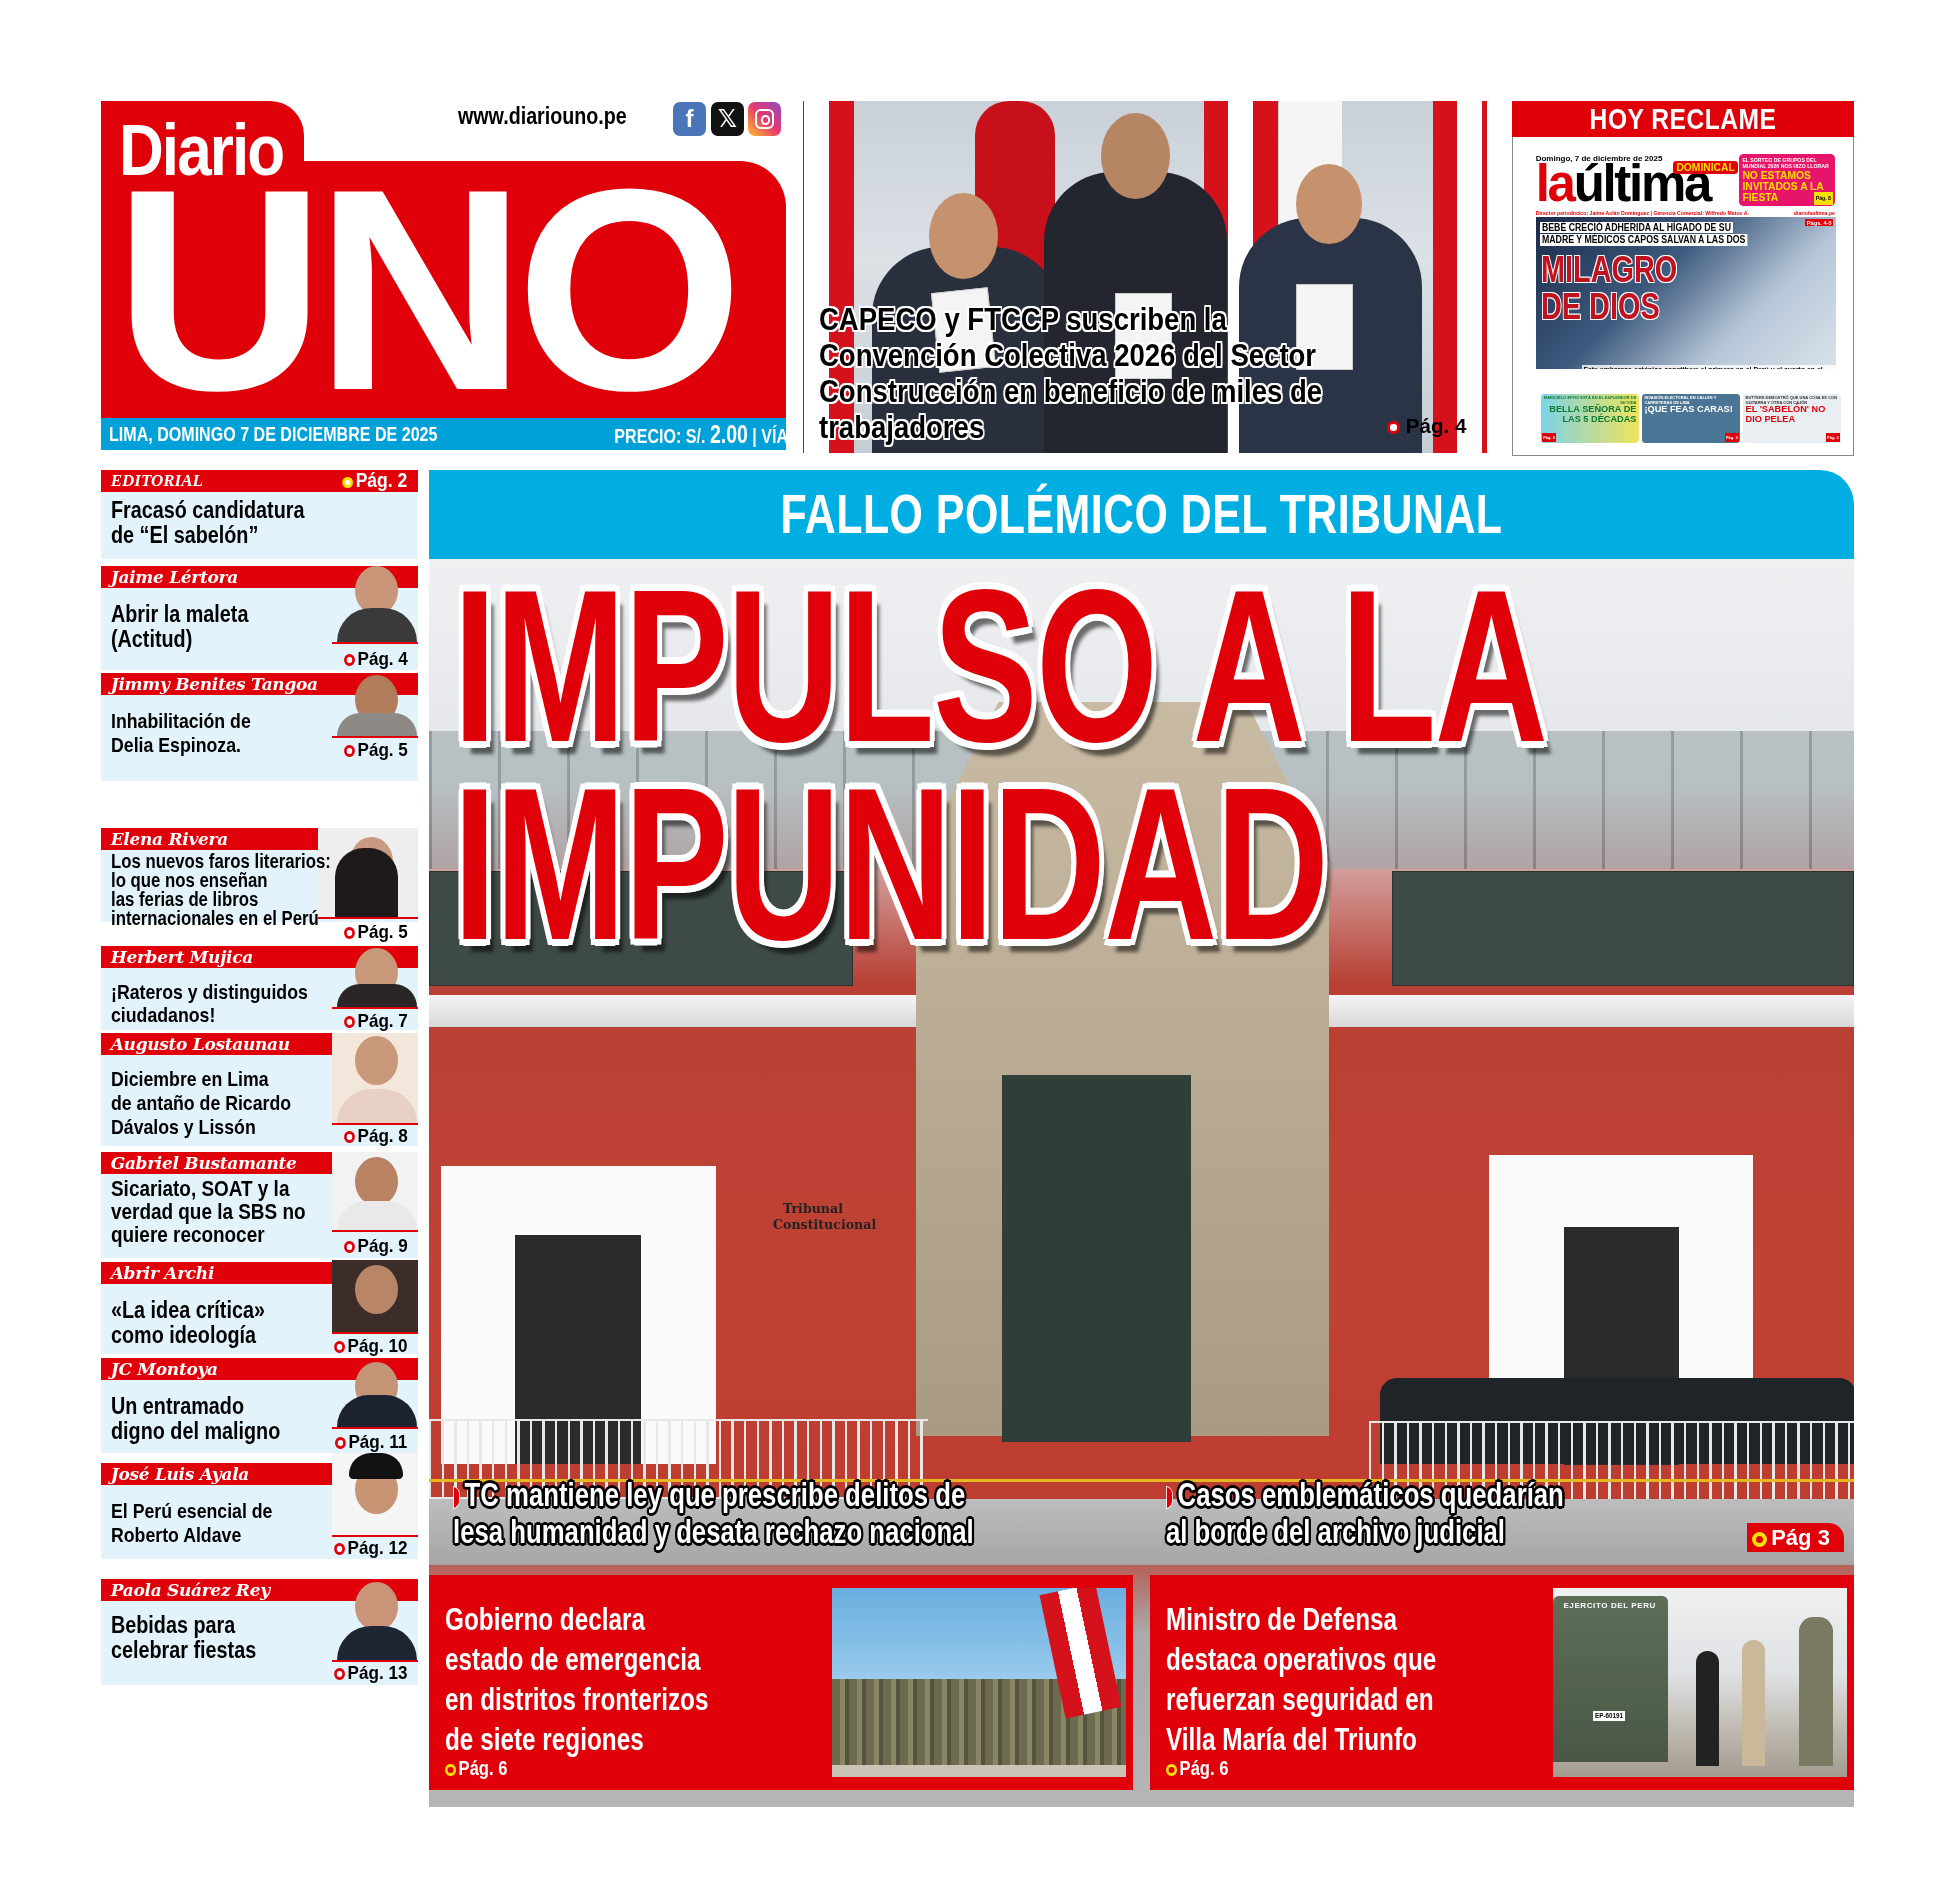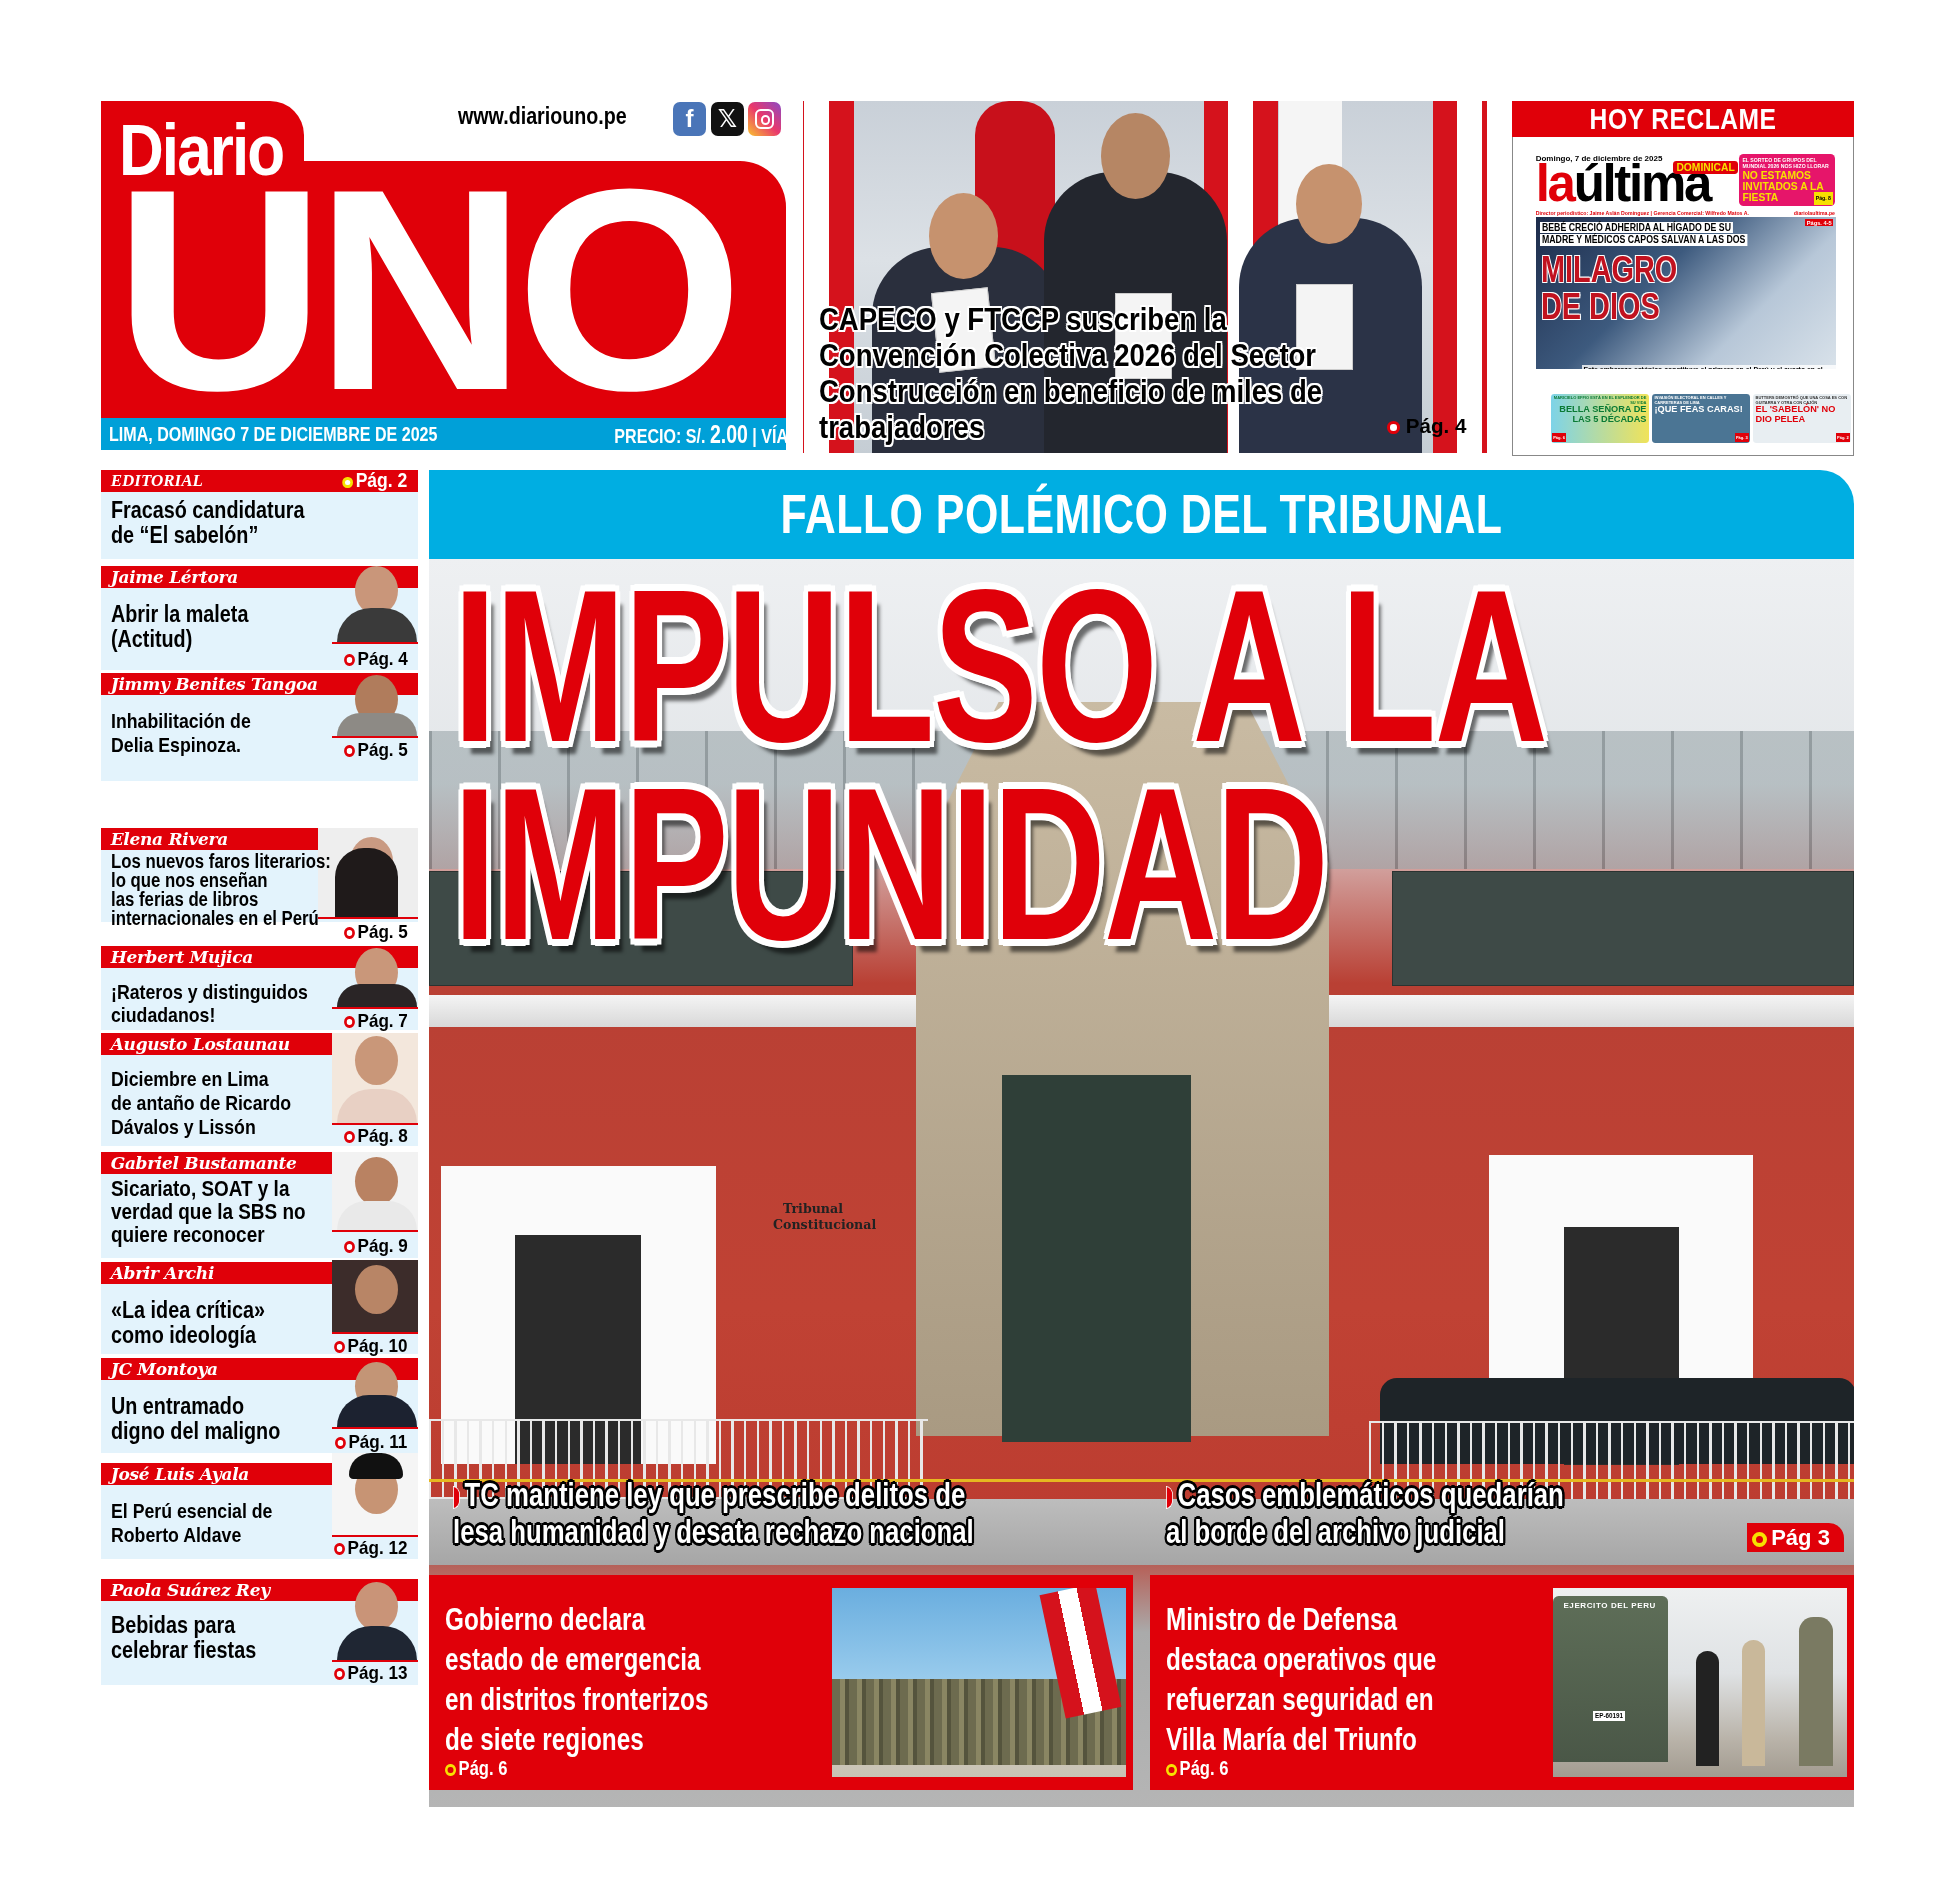--- a/index.html
+++ b/index.html
@@ -52,21 +52,21 @@
   #promo .side .pg{position:absolute;right:2.3px;bottom:1.1px;background:#f7e000;color:#000;font-size:5.2px;padding:0.6px 1.7px}
   #promo .meta{position:absolute;left:5.7px;top:62px;font-size:5.2px;color:#e00009;font-weight:700;white-space:nowrap}
   #promo .meta span{float:right;color:#e00009;margin-left:74px}
   #promo .photo{position:absolute;left:5.7px;top:69px;width:300px;height:152px;background:linear-gradient(135deg,#1c2b4a,#3d5a7e 40%,#b7c7d8 70%,#d9e2ea);overflow:hidden}
   #promo .kicker{position:absolute;left:4.6px;top:4.6px;font-weight:900;font-size:10.3px;line-height:11.5px;color:#000;background:#fff;padding:0 2.3px;transform:scaleX(.85);transform-origin:left top}
   #promo .kicker2{top:17px}
   #promo .big{position:absolute;left:5.7px;top:34px;font-weight:900;font-size:37px;line-height:37px;color:#c1121f;
     text-shadow:-1.1px -1.1px 0 #fff,1.1px -1.1px 0 #fff,-1.1px 1.1px 0 #fff,1.1px 1.1px 0 #fff;transform:scaleX(.78);transform-origin:left top}
   #promo .pages{position:absolute;right:2.3px;top:2.3px;background:#e00009;color:#fff;font-size:5.7px;font-weight:900;padding:0.6px 1.7px}
   #promo .cap{position:absolute;left:46px;top:148px;font-weight:900;font-size:6.9px;color:#000;background:rgba(255,255,255,.8);padding:0.6px 1.7px}
-  #promo .minis{position:absolute;left:21px;top:246px;width:300px;height:49px;display:flex;gap:3.4px}
+  #promo .minis{position:absolute;left:11px;top:246px;width:300px;height:49px;display:flex;gap:3.4px}
   #promo .mini{flex:1;border-radius:3.4px;position:relative;padding:2.3px;font-weight:900;font-size:9.2px;line-height:9.2px;text-align:right}
   #promo .mini small{display:block;font-size:4px;line-height:4.6px;font-weight:700}
   #promo .m1{background:linear-gradient(90deg,#7dd3e8,#f0e35a);color:#0a7a34}
   #promo .m2{background:#4b7594;color:#fff;text-align:left}
   #promo .m3{background:#e8eef2;color:#e00009;text-align:left}
   #promo .mini .pg{position:absolute;bottom:1.1px;background:#e00009;color:#fff;font-size:4px;padding:0 1.1px}
 
   
   #sidebar{left:101px;top:470px;width:317px;height:1319px}
   .col{position:absolute;left:0;width:317px;background:#e3f3fc}

